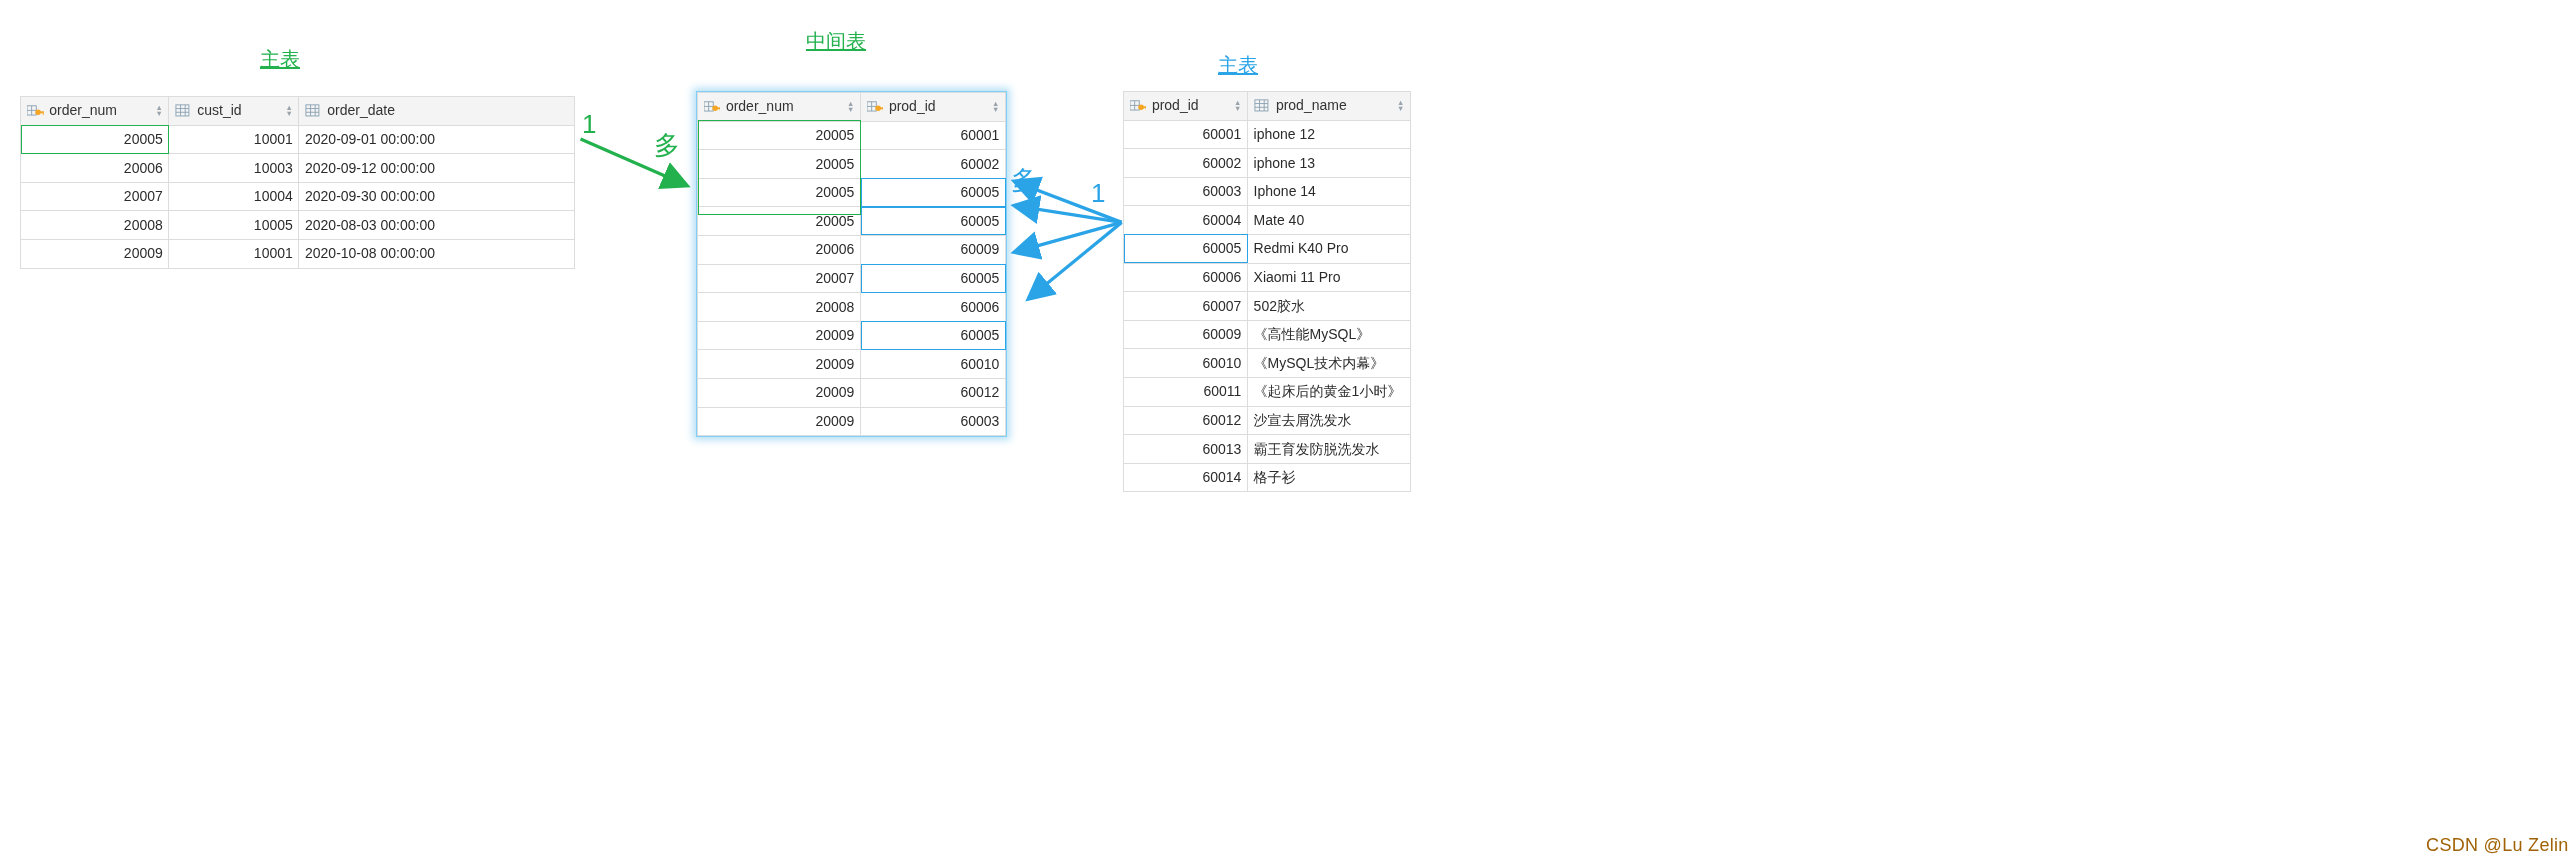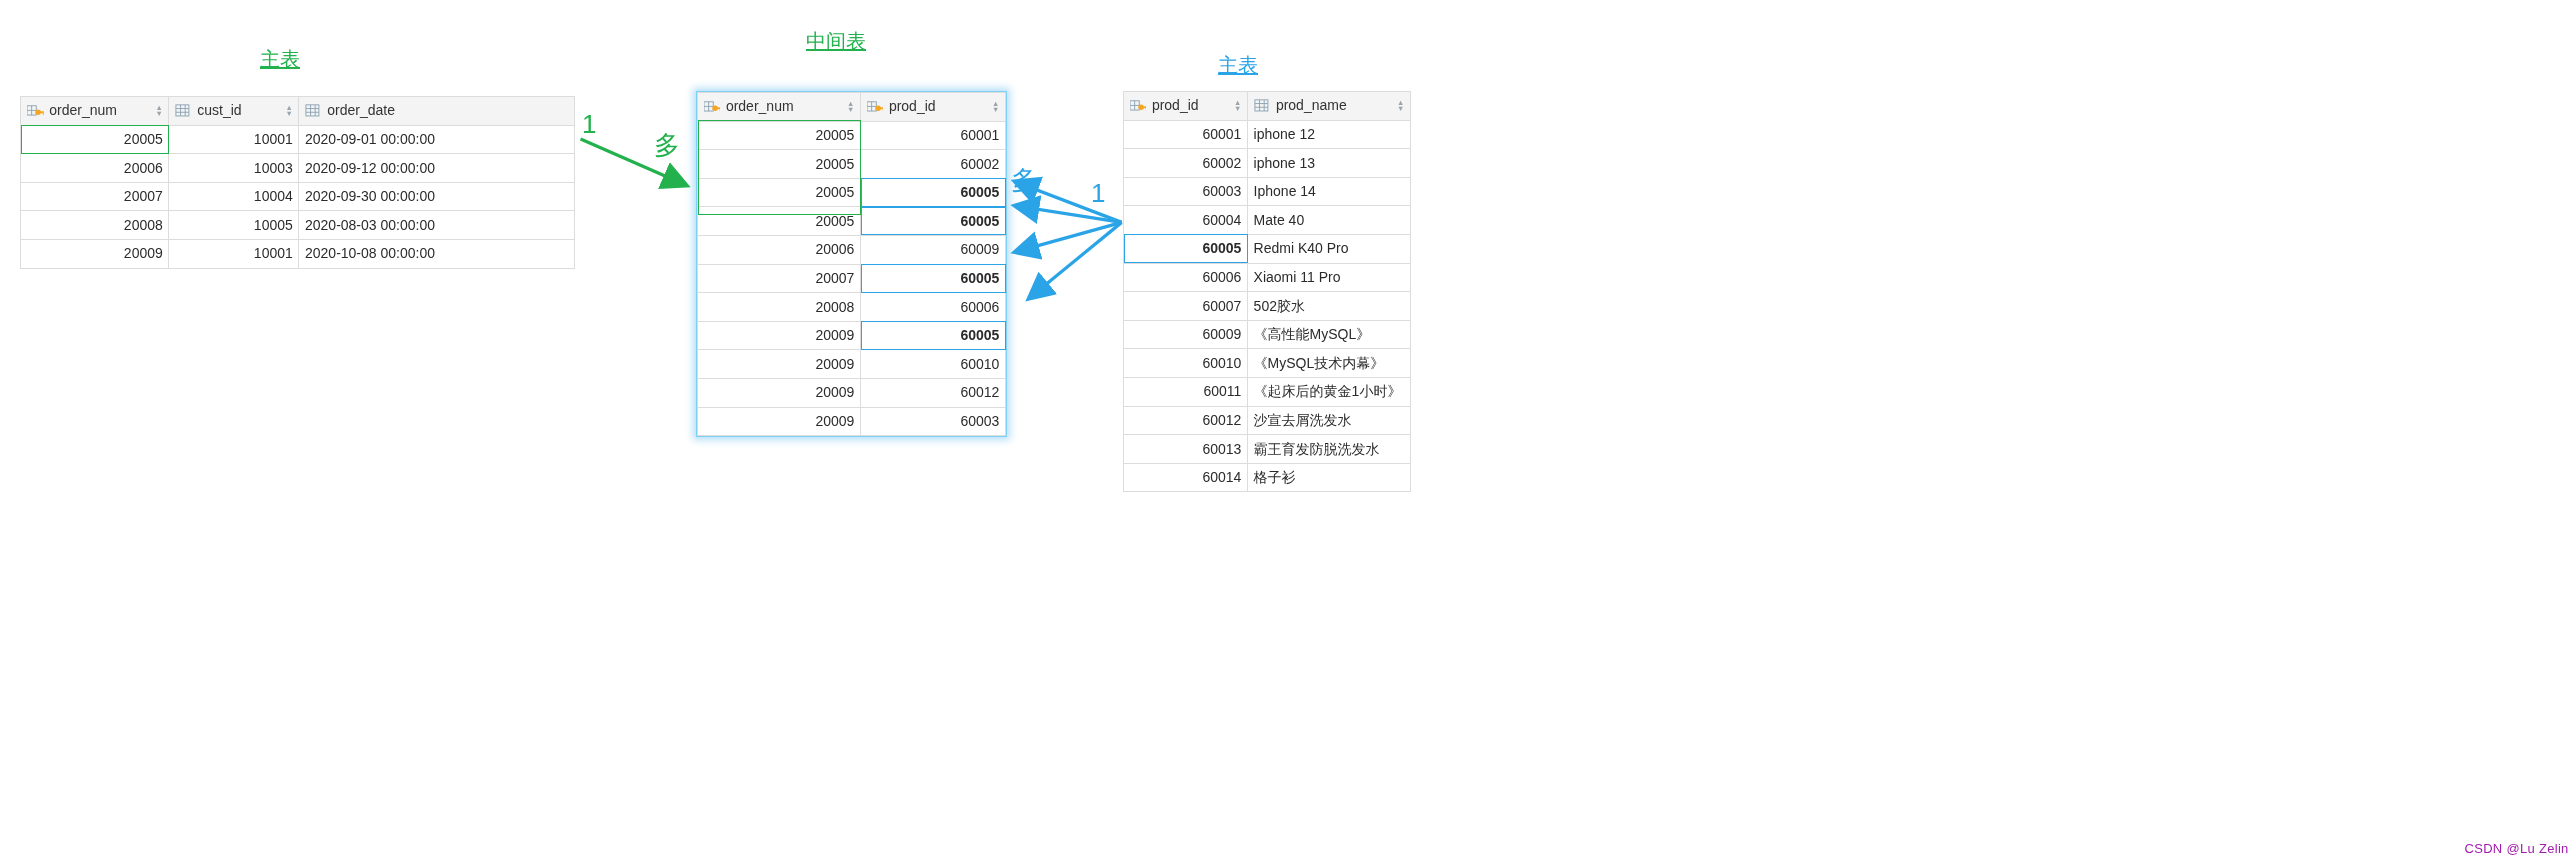--- a/index.html
+++ b/index.html
@@ -88,21 +88,20 @@
   }
 
   
   .hl-green {
     outline: 1.9px solid #22b14c;
     outline-offset: -1.9px;
   }
   .hl-blue {
     outline: 1.9px solid #2aa4e7;
     outline-offset: -1.9px;
-    font-weight: bold;
   }
 
   
   .region-box {
     position: absolute;
     border: 1.9px solid;
     pointer-events: none;
     background: transparent;
   }
 
@@ -118,22 +117,22 @@
     left: 0; top: 0;
     width: 2576px;
     height: 858px;
     pointer-events: none;
   }
 
   .watermark {
     position: absolute;
     right: 7.4px;
     bottom: 1.9px;
-    font-size: 13px;
-    color: #a21caf;
+    font-size: 18px;
+    color: #a16207;
     letter-spacing: 0.3px;
   }
 </style>
 </head>
 <body>
 
 <div class="page">
 
   <div class="heading green" style="left:260px; top:46px;">主表</div>
   <div class="heading green" style="left:806px; top:28px;">中间表</div>

